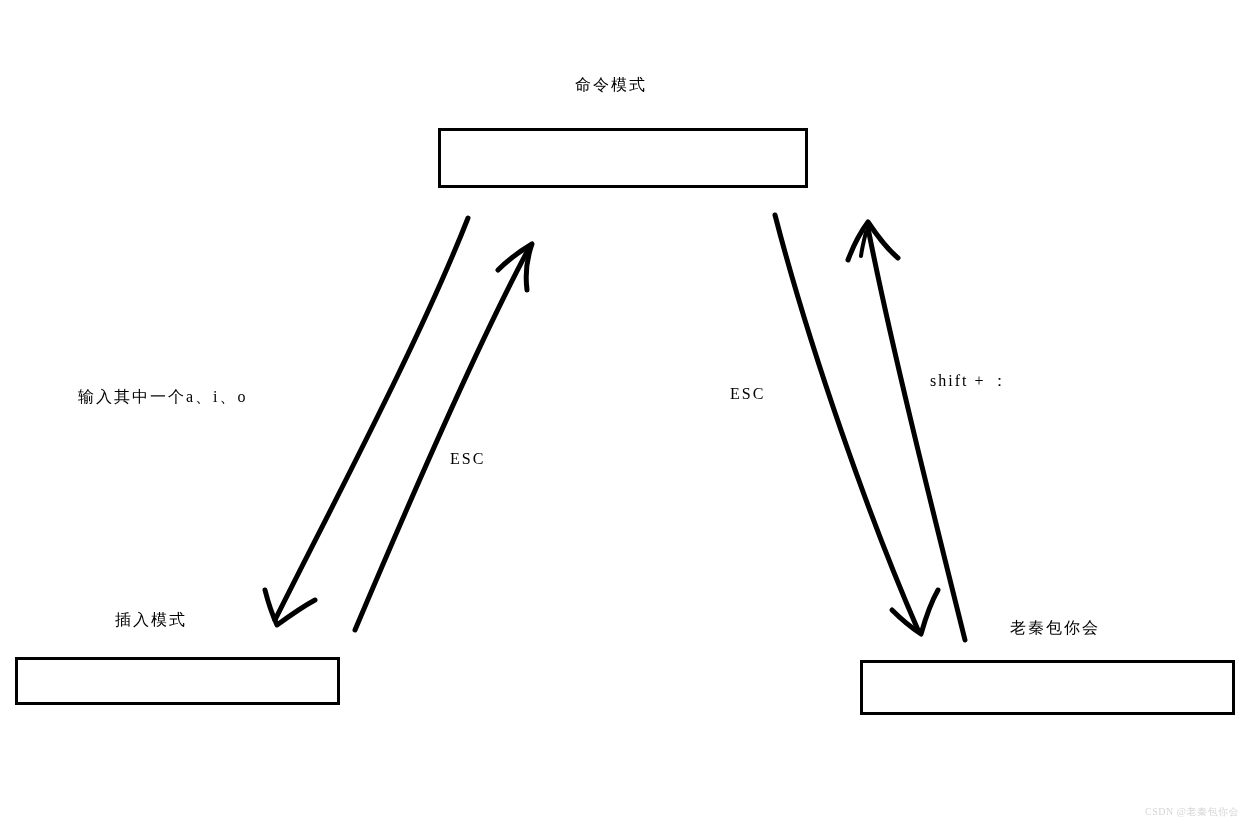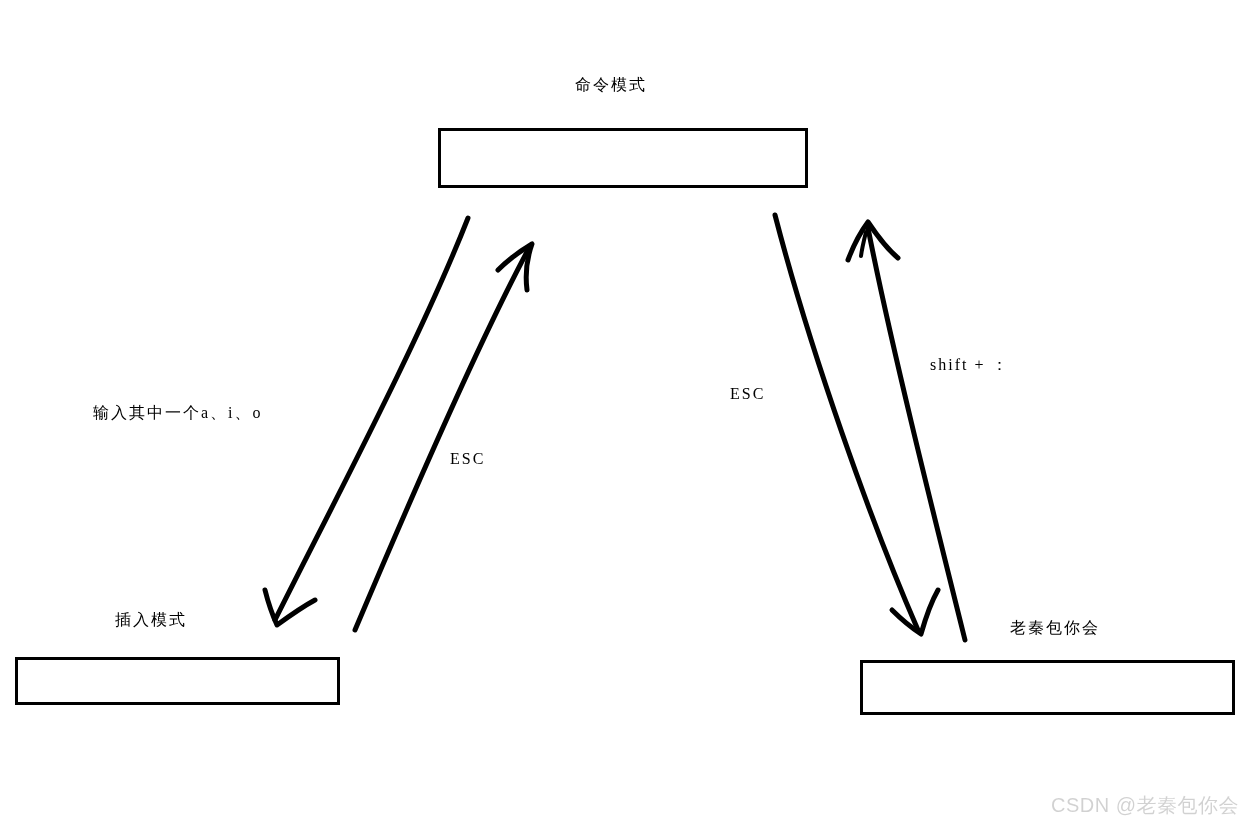--- a/index.html
+++ b/index.html
@@ -25,49 +25,49 @@
     }
     svg.arrows {
       position: absolute;
       top: 0; left: 0;
       width: 1257px;
       height: 829px;
       pointer-events: none;
     }
     .watermark {
       position: absolute;
-      font-size: 20px;
+      font-size: 10px;
       color: rgba(0,0,0,0.18);
-      font-family: Liberation Sans, sans-serif;
+      font-family: Liberation Serif, serif;
       letter-spacing: 0.5px;
       text-align: right;
     }
   </style>
 </head>
 <body>
 
 <div class="label" style="left:575px; top:75px;">命令模式</div>
 
 <div class="label" style="left:115px; top:610px;text-align:center;">插入模式</div>
 
 <div class="label" style="left:1010px; top:618px;">老秦包你会</div>
 
 <div class="box" style="left:438px; top:128px; width:370px; height:60px;"></div>
 
 <div class="box" style="left:15px; top:657px; width:325px; height:48px;"></div>
 
 <div class="box" style="left:860px; top:660px; width:375px; height:55px;"></div>
 
-<div class="label" style="left:93px; top:387px;margin-top:16px;">输入其中一个a、i、o</div>
+<div class="label" style="left:78px; top:387px;">输入其中一个a、i、o</div>
 
 <div class="label" style="left:450px; top:450px;">ESC</div>
 
 <div class="label" style="left:730px; top:385px;">ESC</div>
 
-<div class="label" style="left:930px; top:355px;">shift + ：</div>
+<div class="label" style="left:930px; top:371px;">shift + ：</div>
 
 <svg class="arrows" viewBox="0 0 1257 829">
 
   <g>
     <path d="M 468 218 C 420 340, 335 500, 275 620" stroke="#000" stroke-width="5" fill="none" stroke-linecap="round"></path>
     <path d="M 265 590 C 268 602, 272 614, 277 625 C 288 617, 302 607, 315 600" stroke="#000" stroke-width="5" fill="none" stroke-linecap="round" stroke-linejoin="round"></path>
   </g>
 
   <g>
     <path d="M 355 630 C 410 500, 480 340, 528 250" stroke="#000" stroke-width="5" fill="none" stroke-linecap="round"></path>

